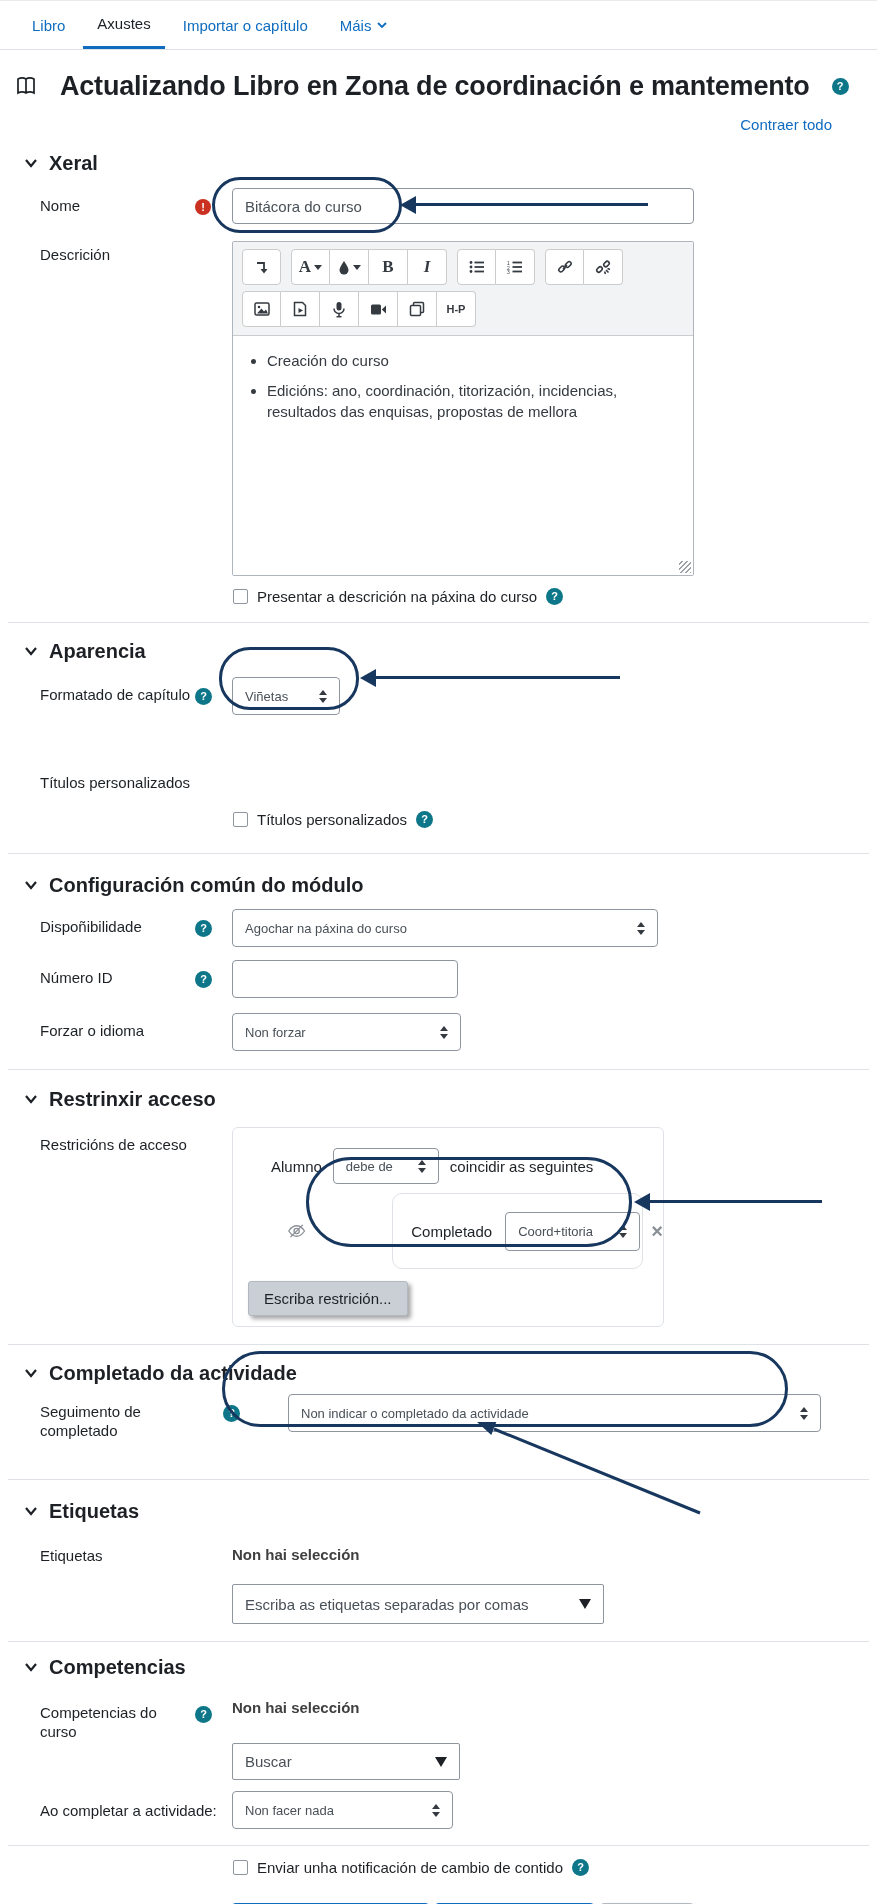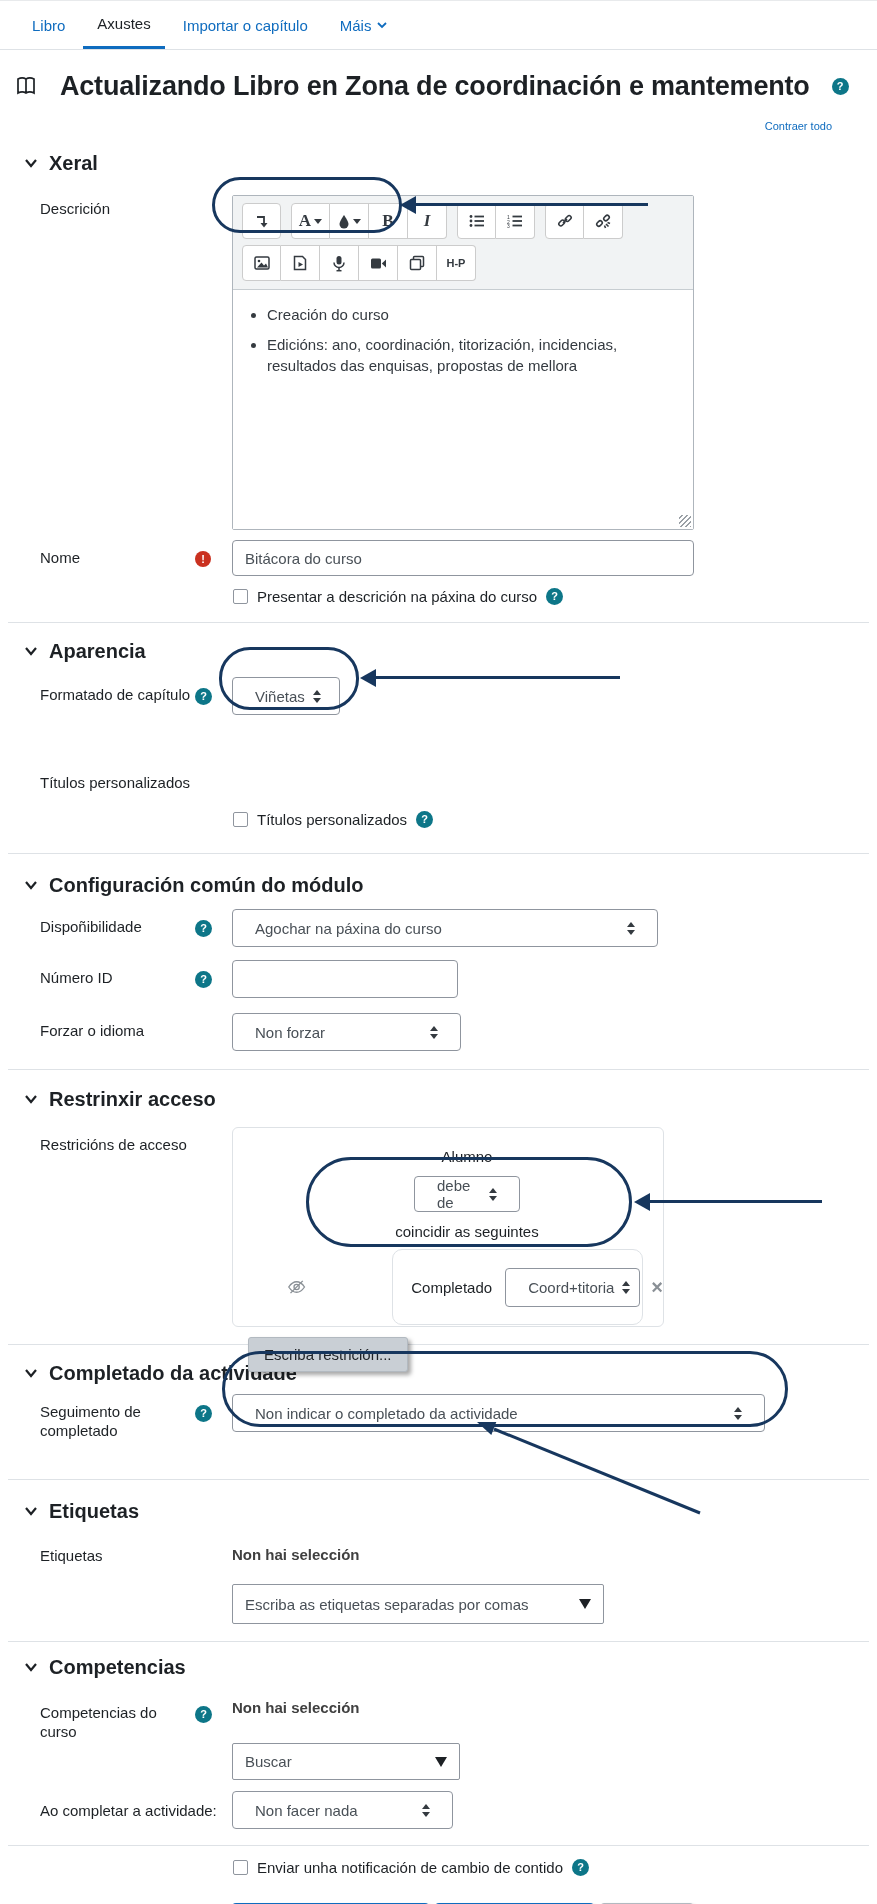--- a/index.html
+++ b/index.html
@@ -10,40 +10,40 @@
   
   .tabbar { display:flex; align-items:stretch; height:49px; border-bottom:1px solid #dee2e6; padding-left:18px; gap:4px; }
   .tab { display:flex; align-items:center; gap:6px; padding:0 14px; font-size:15px; color:#0f6cbf; cursor:pointer; }
   .tab.active { color:#1d2125; border-bottom:3px solid #0f6cbf; font-weight:400; }
   .tab .chev { width:10px; height:10px; }
 
   
   .hdr { display:flex; align-items:center; gap:22px; margin:18px 0 0 14px; height:36px; }
   .hdr h1 { font-size:27px; font-weight:700; color:#1d2125; letter-spacing:-0.2px; }
   .collapse-row { text-align:right; margin:12px 45px 0 0; height:18px; }
-  .collapse-row a { color:#0f6cbf; font-size:11px; text-decoration:none; cursor:pointer; }
+  .collapse-row a { color:#0f6cbf; font-size:15px; text-decoration:none; cursor:pointer; }
 
   
   .sect { display:flex; align-items:center; gap:11px; margin-left:24px; height:30px; }
   .sect h2 { font-size:20px; font-weight:700; color:#1d2125; }
 
   
   .frow { display:flex; align-items:flex-start; margin-left:40px; }
   .flabel { width:155px; font-size:15px; color:#1d2125; padding-top:8px; line-height:19px; }
   .fhelp { width:37px; padding-top:9px; }
   .ffield { flex:1; }
   .help-ic { display:inline-flex; width:17px; height:17px; border-radius:50%; background:#0d7688; color:#fff;
              font-size:11px; font-weight:700; align-items:center; justify-content:center; cursor:pointer; }
   .req-ic { display:inline-flex; width:16px; height:16px; border-radius:50%; background:#ca3120; color:#fff;
             font-size:11px; font-weight:700; align-items:center; justify-content:center; }
 
   .tinput { height:36px; border:1px solid #8f959e; border-radius:4px; background:#fff; font-size:15px;
             color:#495057; padding:0 12px; font-family:"Liberation Sans",sans-serif; }
   .sel { height:38px; border:1px solid #8f959e; border-radius:4px; background:#fff; display:flex;
-         align-items:center; justify-content:space-between; padding:0 22px; font-size:15px; color:#495057; cursor:pointer; }
+         align-items:center; justify-content:space-between; padding:0 12px; font-size:13px; color:#495057; cursor:pointer; }
   .updown { display:inline-flex; flex-direction:column; gap:3px; margin-left:8px; }
   .updown i { display:block; width:0; height:0; border-left:4px solid transparent; border-right:4px solid transparent; }
   .updown i.u { border-bottom:5px solid #343a40; }
   .updown i.d { border-top:5px solid #343a40; }
   .combo { height:40px; border:1px solid #8f959e; border-radius:2px; background:#fff; display:flex;
            align-items:center; justify-content:space-between; padding:0 12px; font-size:15px; color:#495057; cursor:pointer; }
   .caret { width:0; height:0; border-left:6px solid transparent; border-right:6px solid transparent; border-top:10px solid #1d2125; }
 
   .chkrow { display:flex; align-items:center; gap:9px; font-size:15px; }
   input[type=checkbox] { appearance:none; -webkit-appearance:none; width:15px; height:15px; border:1px solid #8f959e;
@@ -69,21 +69,21 @@
   .ed-caret { width:0;height:0;border-left:4px solid transparent;border-right:4px solid transparent;border-top:5px solid #343a40; margin-left:3px;}
   .ed-content { background:#fff; height:225px; position:relative; font-size:15px; color:#343a40; }
   .ed-content ul { margin:14px 0 0 34px; }
   .ed-content li { margin-bottom:9px; line-height:21px; max-width:390px; }
   .resizer { position:absolute; right:2px; bottom:2px; width:12px; height:12px;
              background:repeating-linear-gradient(135deg, transparent 0 2px, #9aa0a6 2px 3.5px); cursor:nwse-resize; }
   .ed-h5p { font-size:11px; font-weight:700; letter-spacing:0; }
 
   
   .rbox { width:432px; height:200px; border:1px solid #dee2e6; border-radius:6px; background:#fff; position:relative; }
-  .r-line1 { display:flex; align-items:center; gap:11px; margin:20px 0 0 38px; font-size:15px;flex-direction:column; }
+  .r-line1 { display:flex; align-items:center; gap:11px; margin:20px 0 0 38px; font-size:15px; }
   .r-item { display:flex; align-items:center; margin:9px 0 0 0; }
   .innerbox { margin-left:86px; width:284px; height:76px; border:1px solid #dee2e6; border-radius:10px;
               display:flex; align-items:center; padding-left:18px; gap:13px; font-size:15px; }
   .xclose { margin-left:8px; color:#8a9096; font-size:20px; font-weight:700; cursor:pointer; line-height:1; }
   .btn-gray { display:inline-block; background:#c9cfd5; border:1px solid #b2b9c0; border-radius:3px; color:#1d2125;
               font-size:15px; padding:8px 15px; cursor:pointer; box-shadow:3px 3px 4px rgba(0,0,0,.35);
               font-family:"Liberation Sans",sans-serif; }
   .eye { margin-left:54px; }
 
   
@@ -136,20 +136,28 @@
 
   <div class="collapse-row">
     <a>Contraer todo</a>
   </div>
 
   <div class="sect" style="margin-top:14px;">
     <svg width="14" height="14" viewBox="0 0 14 14">
         <polyline points="2,4 7,10 12,4" fill="none" stroke="#1d2125" stroke-width="2.2"></polyline>
       </svg>
     <h2>Xeral</h2>
+  </div>
+
+  <div class="frow" style="margin-top:10px;">
+    <div class="flabel">Nome</div>
+    <div class="fhelp"><span class="req-ic">!</span></div>
+    <div class="ffield">
+      <input class="tinput" style="width: 462px;" type="text" value="Bitácora do curso">
+    </div>
   </div>
 
   <div class="frow" style="margin-top:17px;">
     <div class="flabel" style="padding-top:4px;">Descrición</div>
     <div class="fhelp"></div>
     <div class="ffield">
       <div class="editor">
         <div class="ed-toolbar">
           <div class="ed-row">
             <div class="ed-group">
@@ -265,28 +273,20 @@
           </div>
         </div>
         <div class="ed-content">
           <ul>
             <li>Creación do curso</li>
             <li>Edicións: ano, coordinación, titorización, incidencias, resultados das enquisas, propostas de mellora</li>
           </ul>
           <div class="resizer"></div>
         </div>
       </div>
-    </div>
-  </div>
-
-  <div class="frow" style="margin-top:10px;">
-    <div class="flabel">Nome</div>
-    <div class="fhelp"><span class="req-ic">!</span></div>
-    <div class="ffield">
-      <input class="tinput" style="width: 462px;" type="text" value="Bitácora do curso">
     </div>
   </div>
 
   <div class="chkrow" style="margin:10px 0 0 233px; height:20px;">
     <input type="checkbox" style="">
     <span>Presentar a descrición na páxina do curso</span>
     <span class="help-ic">?</span>
   </div>
 
   <hr class="div" style="margin-top:16px;">
@@ -417,21 +417,21 @@
 
   <hr class="div" style="margin-top:17px;">
 
   <div class="sect" style="margin-top:13px;">
     <svg width="14" height="14" viewBox="0 0 14 14">
         <polyline points="2,4 7,10 12,4" fill="none" stroke="#1d2125" stroke-width="2.2"></polyline>
       </svg>
     <h2>Completado da actividade</h2>
   </div>
 
-  <div class="frow" style="margin-top:6px;">
+  <div class="frow" style="margin-top:6px;gap:28px;">
     <div class="flabel">Seguimento de completado</div>
     <div class="fhelp"><span class="help-ic">?</span></div>
     <div class="ffield">
       <div class="sel" style="width:533px;">
         <span>Non indicar o completado da actividade</span>
         <span class="updown">
             <i class="u"></i>
             <i class="d"></i>
           </span>
       </div>

